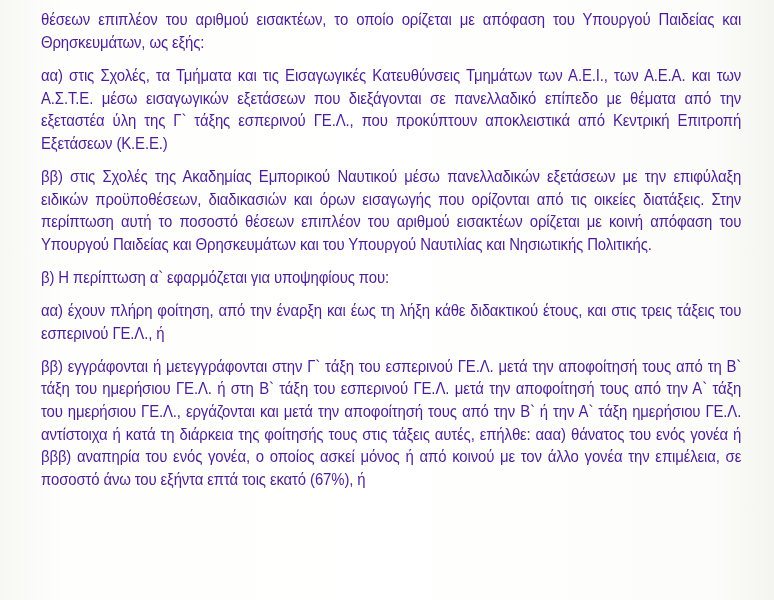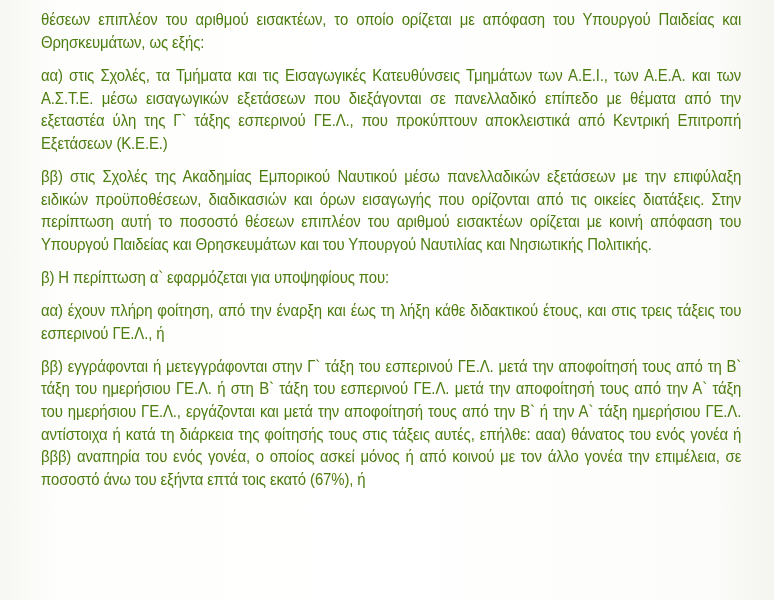--- a/index.html
+++ b/index.html
@@ -12,21 +12,21 @@
       height: 600px;
       overflow: hidden;
       position: relative;
       background: linear-gradient(90deg, #f7f7f4 0%, #fefefc 8%, #ffffff 50%, #fcfcfa 92%, #f4f4f0 100%);
     }
     .page {
       position: absolute;
       left: 41px;
       top: 9px;
       width: 700px;
-      color: #4d7c0f;
+      color: #4c1d95;
       font-family: "Liberation Sans Narrow", "Liberation Sans", "DejaVu Sans", sans-serif;
       font-size: 16.6px;
       line-height: 22.6px;
       letter-spacing: -0.15px;
     }
     .para {
       margin: 0 0 10.5px 0;
       text-align: justify;
       text-align-last: left;
       font-stretch: condensed;

